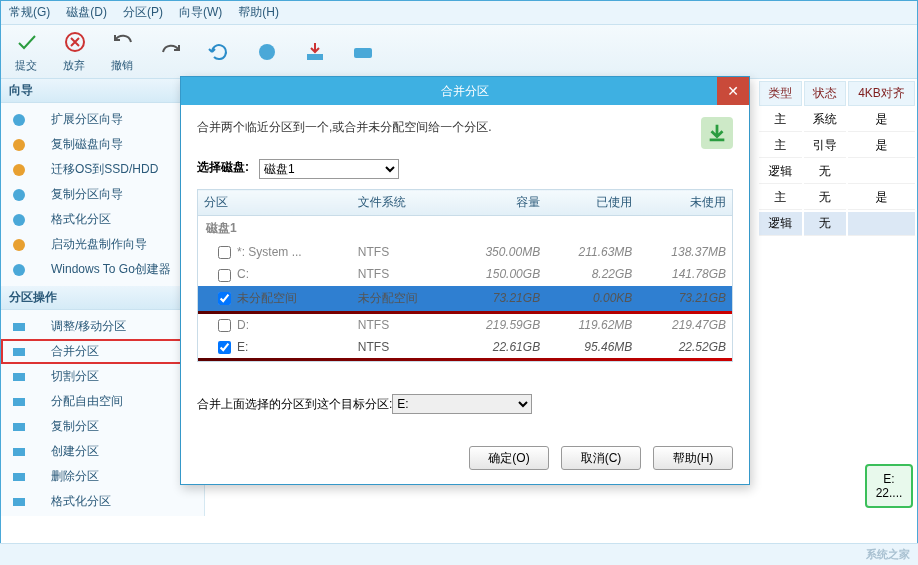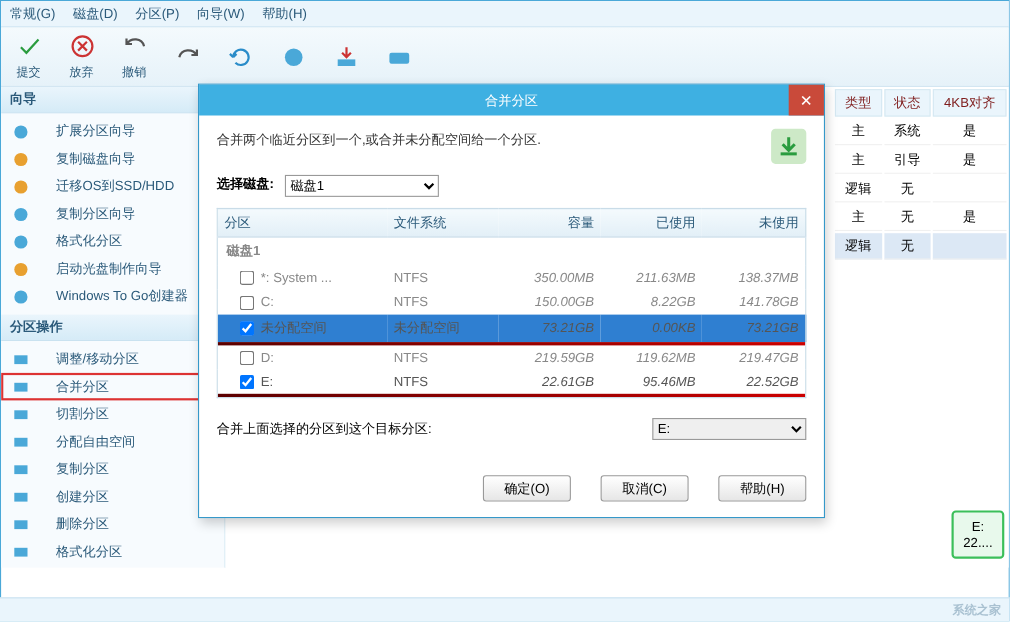--- a/index.html
+++ b/index.html
@@ -68,25 +68,25 @@
 .part-table th.r { text-align: right; }
 .part-table .group-row td { font-weight: bold; padding: 4px 8px; background: #fff; }
 .part-table td { padding: 4px 6px; color: #888; }
 .part-table td.r { text-align: right; font-style: italic; }
 .part-table tr.selected td { background: #2f7fd1; color: #fff; }
 .part-table tr.checked td { color: #555; }
 .part-table input[type=checkbox] { margin-right: 6px; vertical-align: middle; }
 
 .redline { height: 3px; background: linear-gradient(to right, #5b0000, #c00); margin: 0; }
 
-.target-row { margin: 18px 0 12px; display: flex; align-items: center; justify-content: space-between; }
+.target-row { margin: 32px 0 12px; display: flex; align-items: center; }
 .target-row select { width: 140px; height: 20px; border: 1px solid #999; }
 
 .dlg-buttons { display: flex; justify-content: flex-end; gap: 12px; padding: 8px 16px 14px; }
-.dlg-buttons button { width: 80px; height: 24px; background: linear-gradient(#fff, #e6e6e6); border: 1px solid #999; border-radius: 3px; cursor: pointer; margin-left: 15px; }
+.dlg-buttons button { width: 80px; height: 24px; background: linear-gradient(#fff, #e6e6e6); border: 1px solid #999; border-radius: 3px; cursor: pointer; }
 
 
 .ico-check { stroke: #2a9c3f; stroke-width: 2; fill: none; }
 .ico-x { stroke: #c33; stroke-width: 2; fill: none; }
 .ico-undo { stroke: #555; stroke-width: 2; fill: none; }
 .ico-refresh { stroke: #2a8cc9; stroke-width: 2; fill: none; }
 </style>
 </head>
 <body>
 

